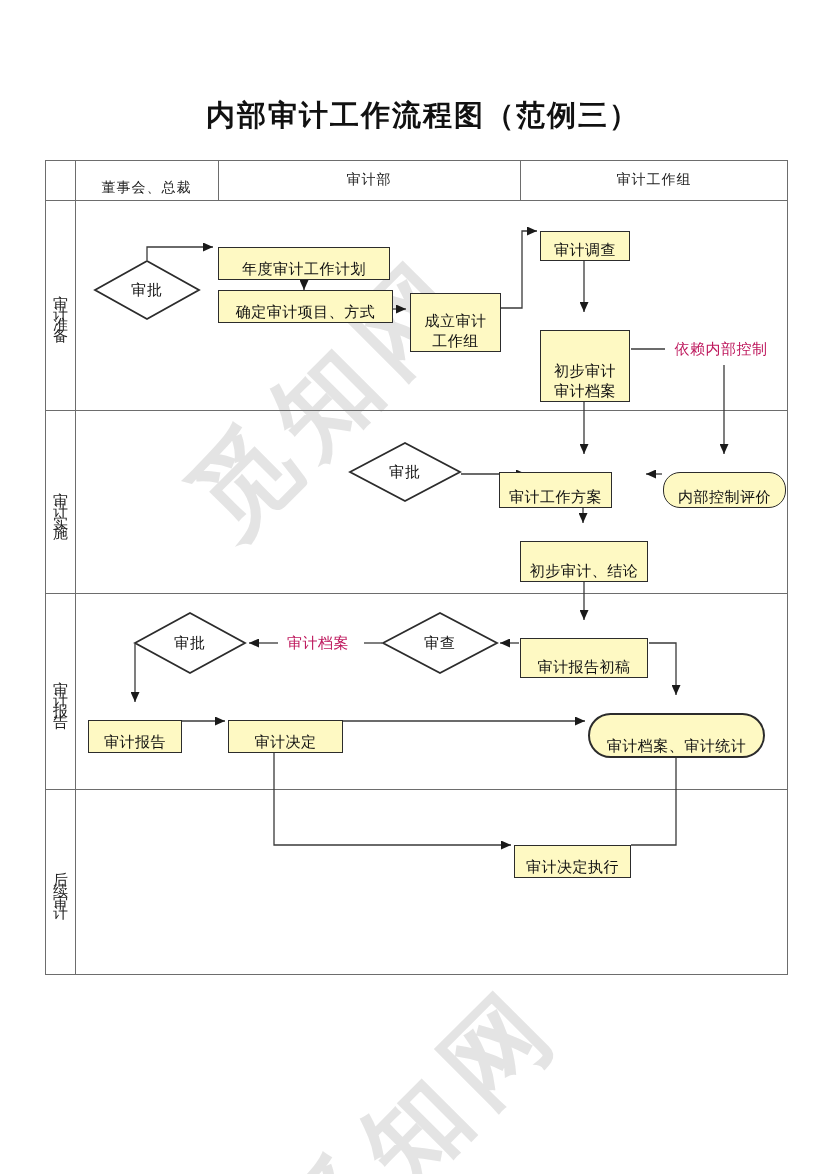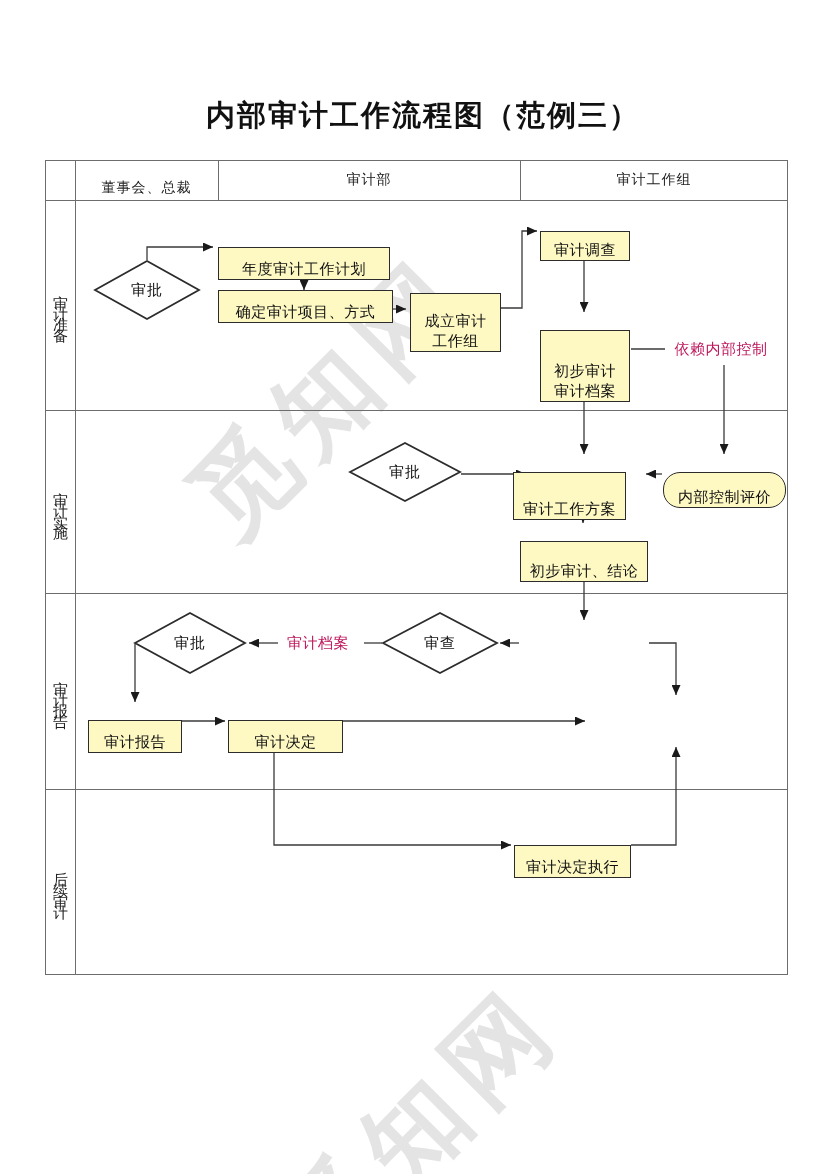--- a/index.html
+++ b/index.html
@@ -131,35 +131,41 @@
   </div>
   <div class="abs pbox" style="left:540px;top:216px;width:90px;height:30px;">
     <span>审计调查</span>
   </div>
   <div class="abs pbox" style="left:540px;top:315px;width:90px;height:72px;">
     <span>初步审计</span>
     <span>审计档案</span>
   </div>
   <div class="abs ptext" style="left:665px;top:340px;width:112px;height:18px;">依赖内部控制</div>
 
-  <div class="abs pbox" style="left:513px;top:457px;width:113px;height:48px;">
+  <div class="abs pbox" style="left:499px;top:457px;width:113px;height:36px;">
     <span>审计工作方案</span>
   </div>
   <div class="abs pbox" style="left:663px;top:457px;width:123px;height:36px;border-radius:17px;">
     <span>内部控制评价</span>
   </div>
   <div class="abs pbox" style="left:520px;top:526px;width:128px;height:41px;">
     <span>初步审计、结论</span>
   </div>
 
+  <div class="abs pbox" style="left:520px;top:623px;width:128px;height:40px;">
+    <span>审计报告初稿</span>
+  </div>
   <div class="abs ptext" style="left:278px;top:634px;width:80px;height:18px;">审计档案</div>
   <div class="abs pbox" style="left:88px;top:705px;width:94px;height:33px;">
     <span>审计报告</span>
   </div>
   <div class="abs pbox" style="left:228px;top:705px;width:115px;height:33px;">
     <span>审计决定</span>
+  </div>
+  <div class="abs pbox stadium" style="left:588px;top:698px;width:177px;height:45px;">
+    <span>审计档案、审计统计</span>
   </div>
 
   <div class="abs pbox" style="left:514px;top:830px;width:117px;height:33px;">
     <span>审计决定执行</span>
   </div>
 
 </div>
 
 </body></html>

